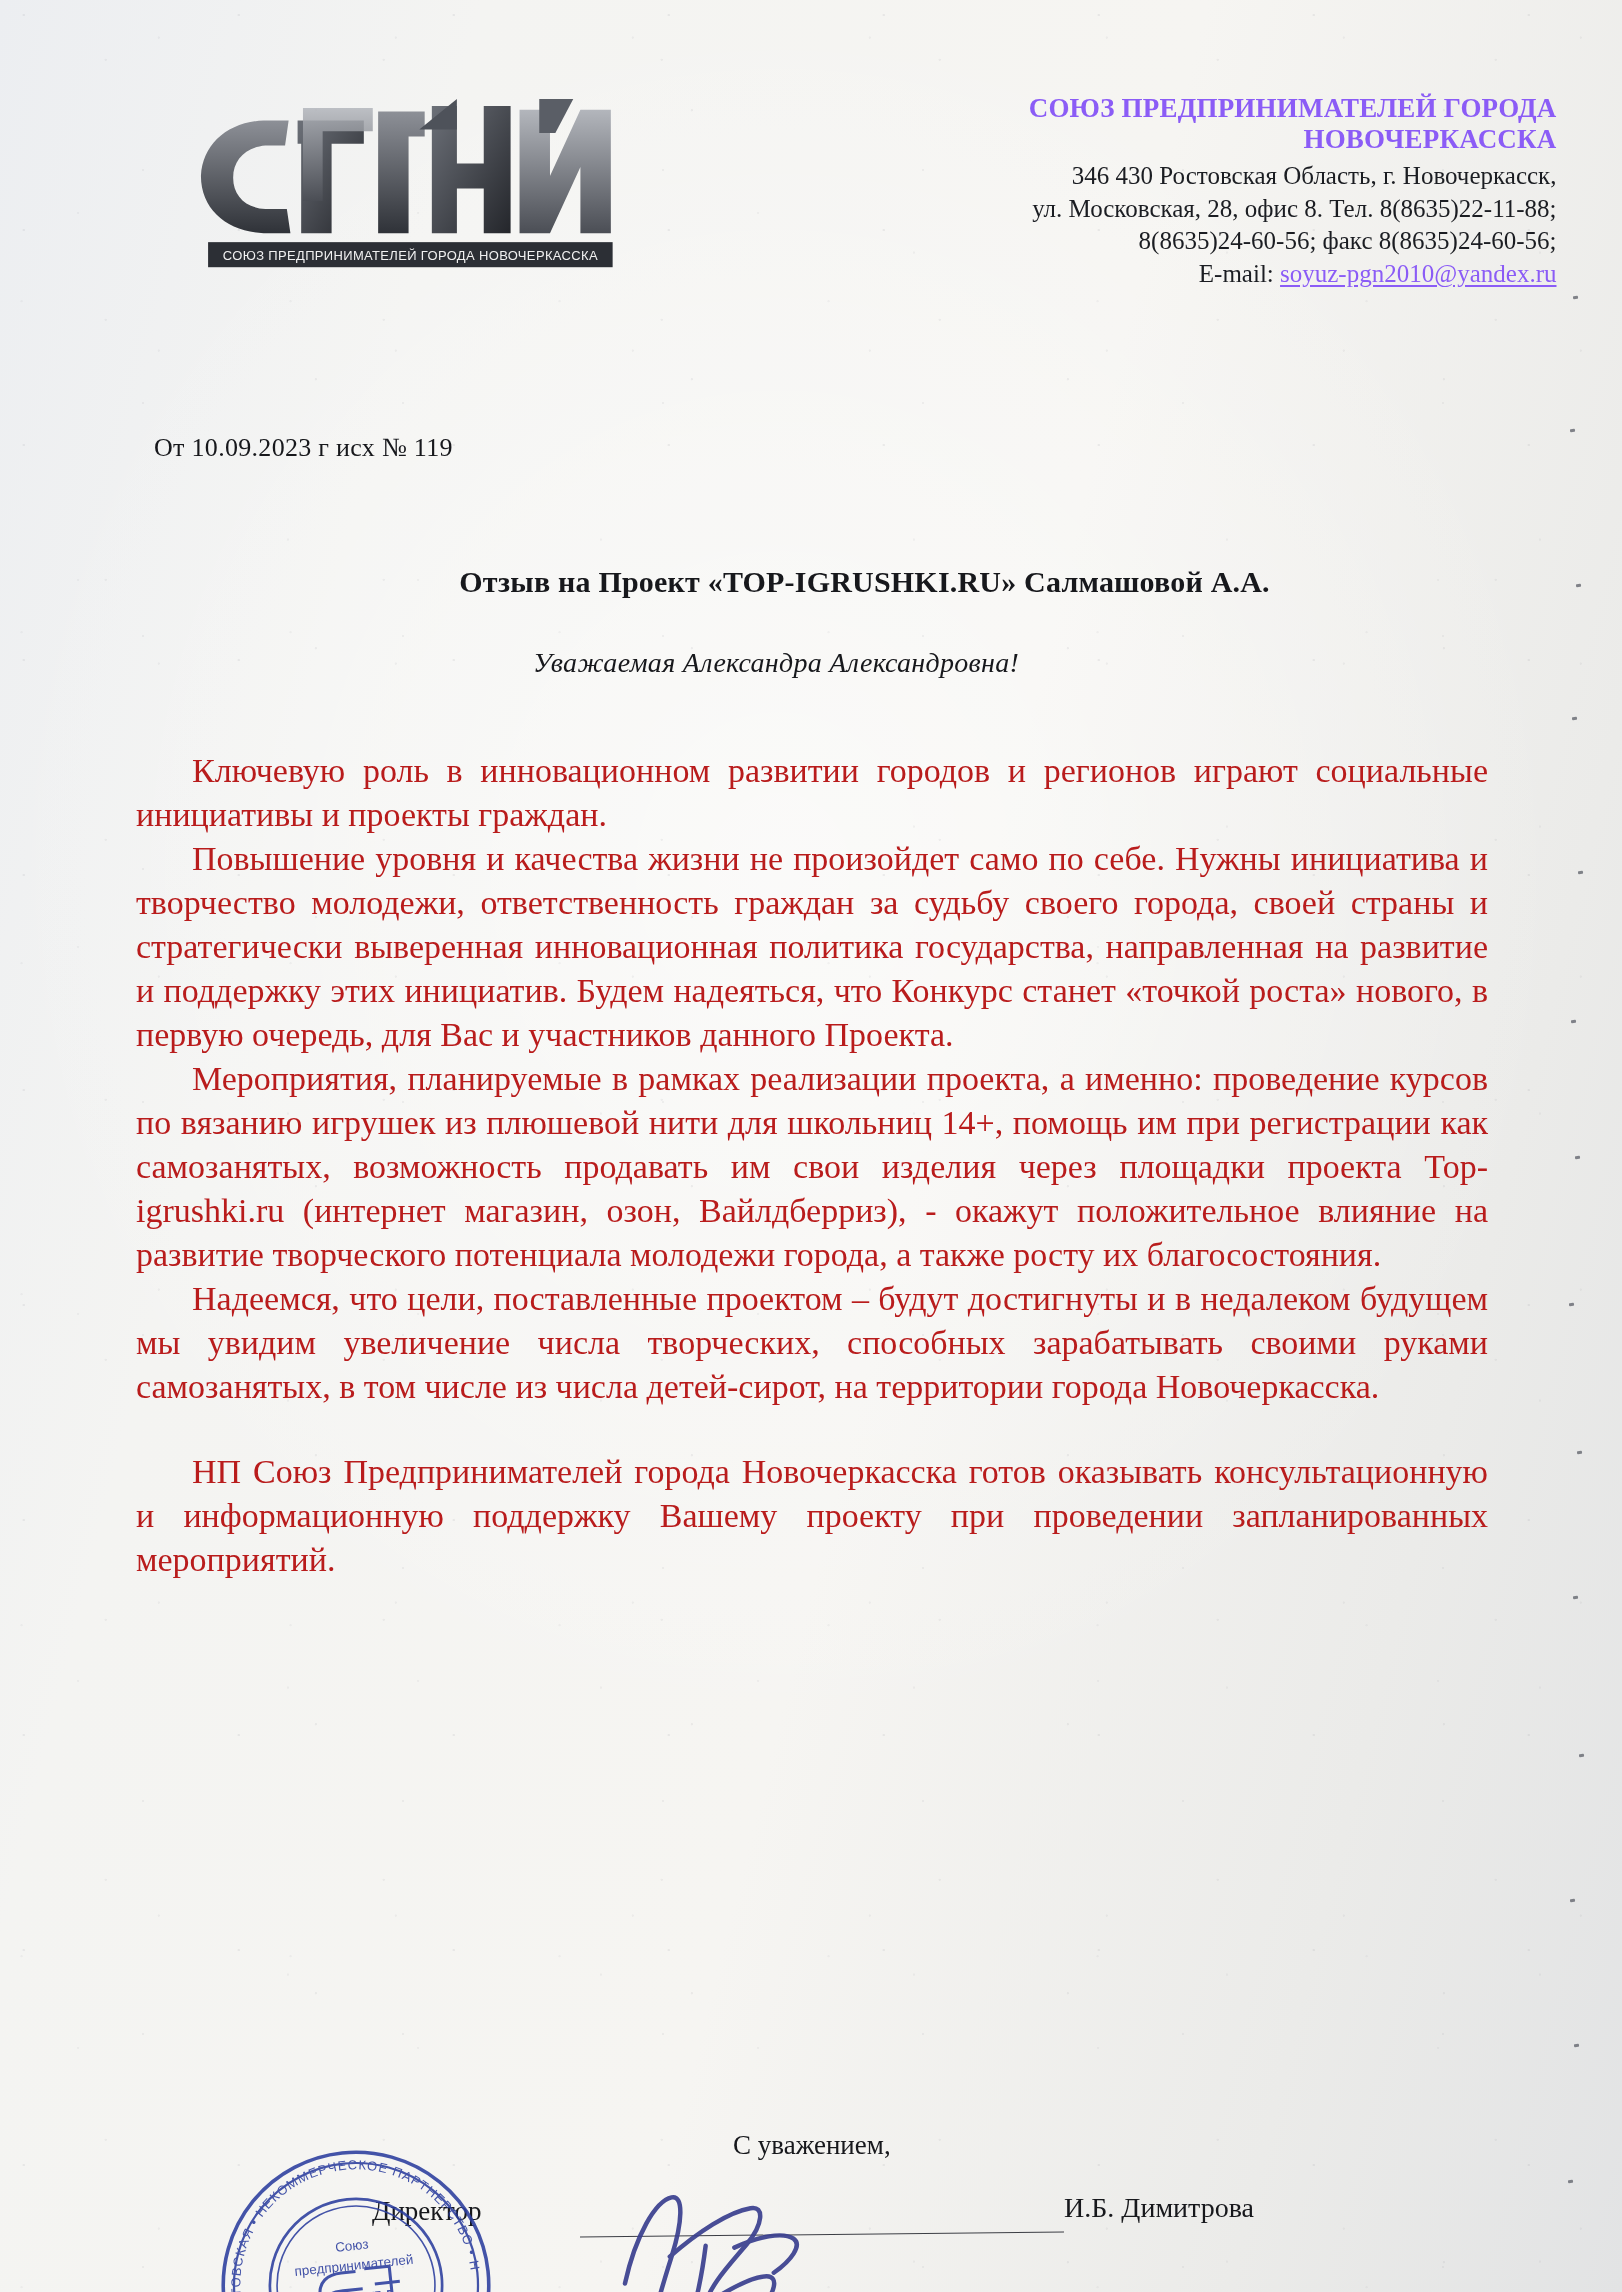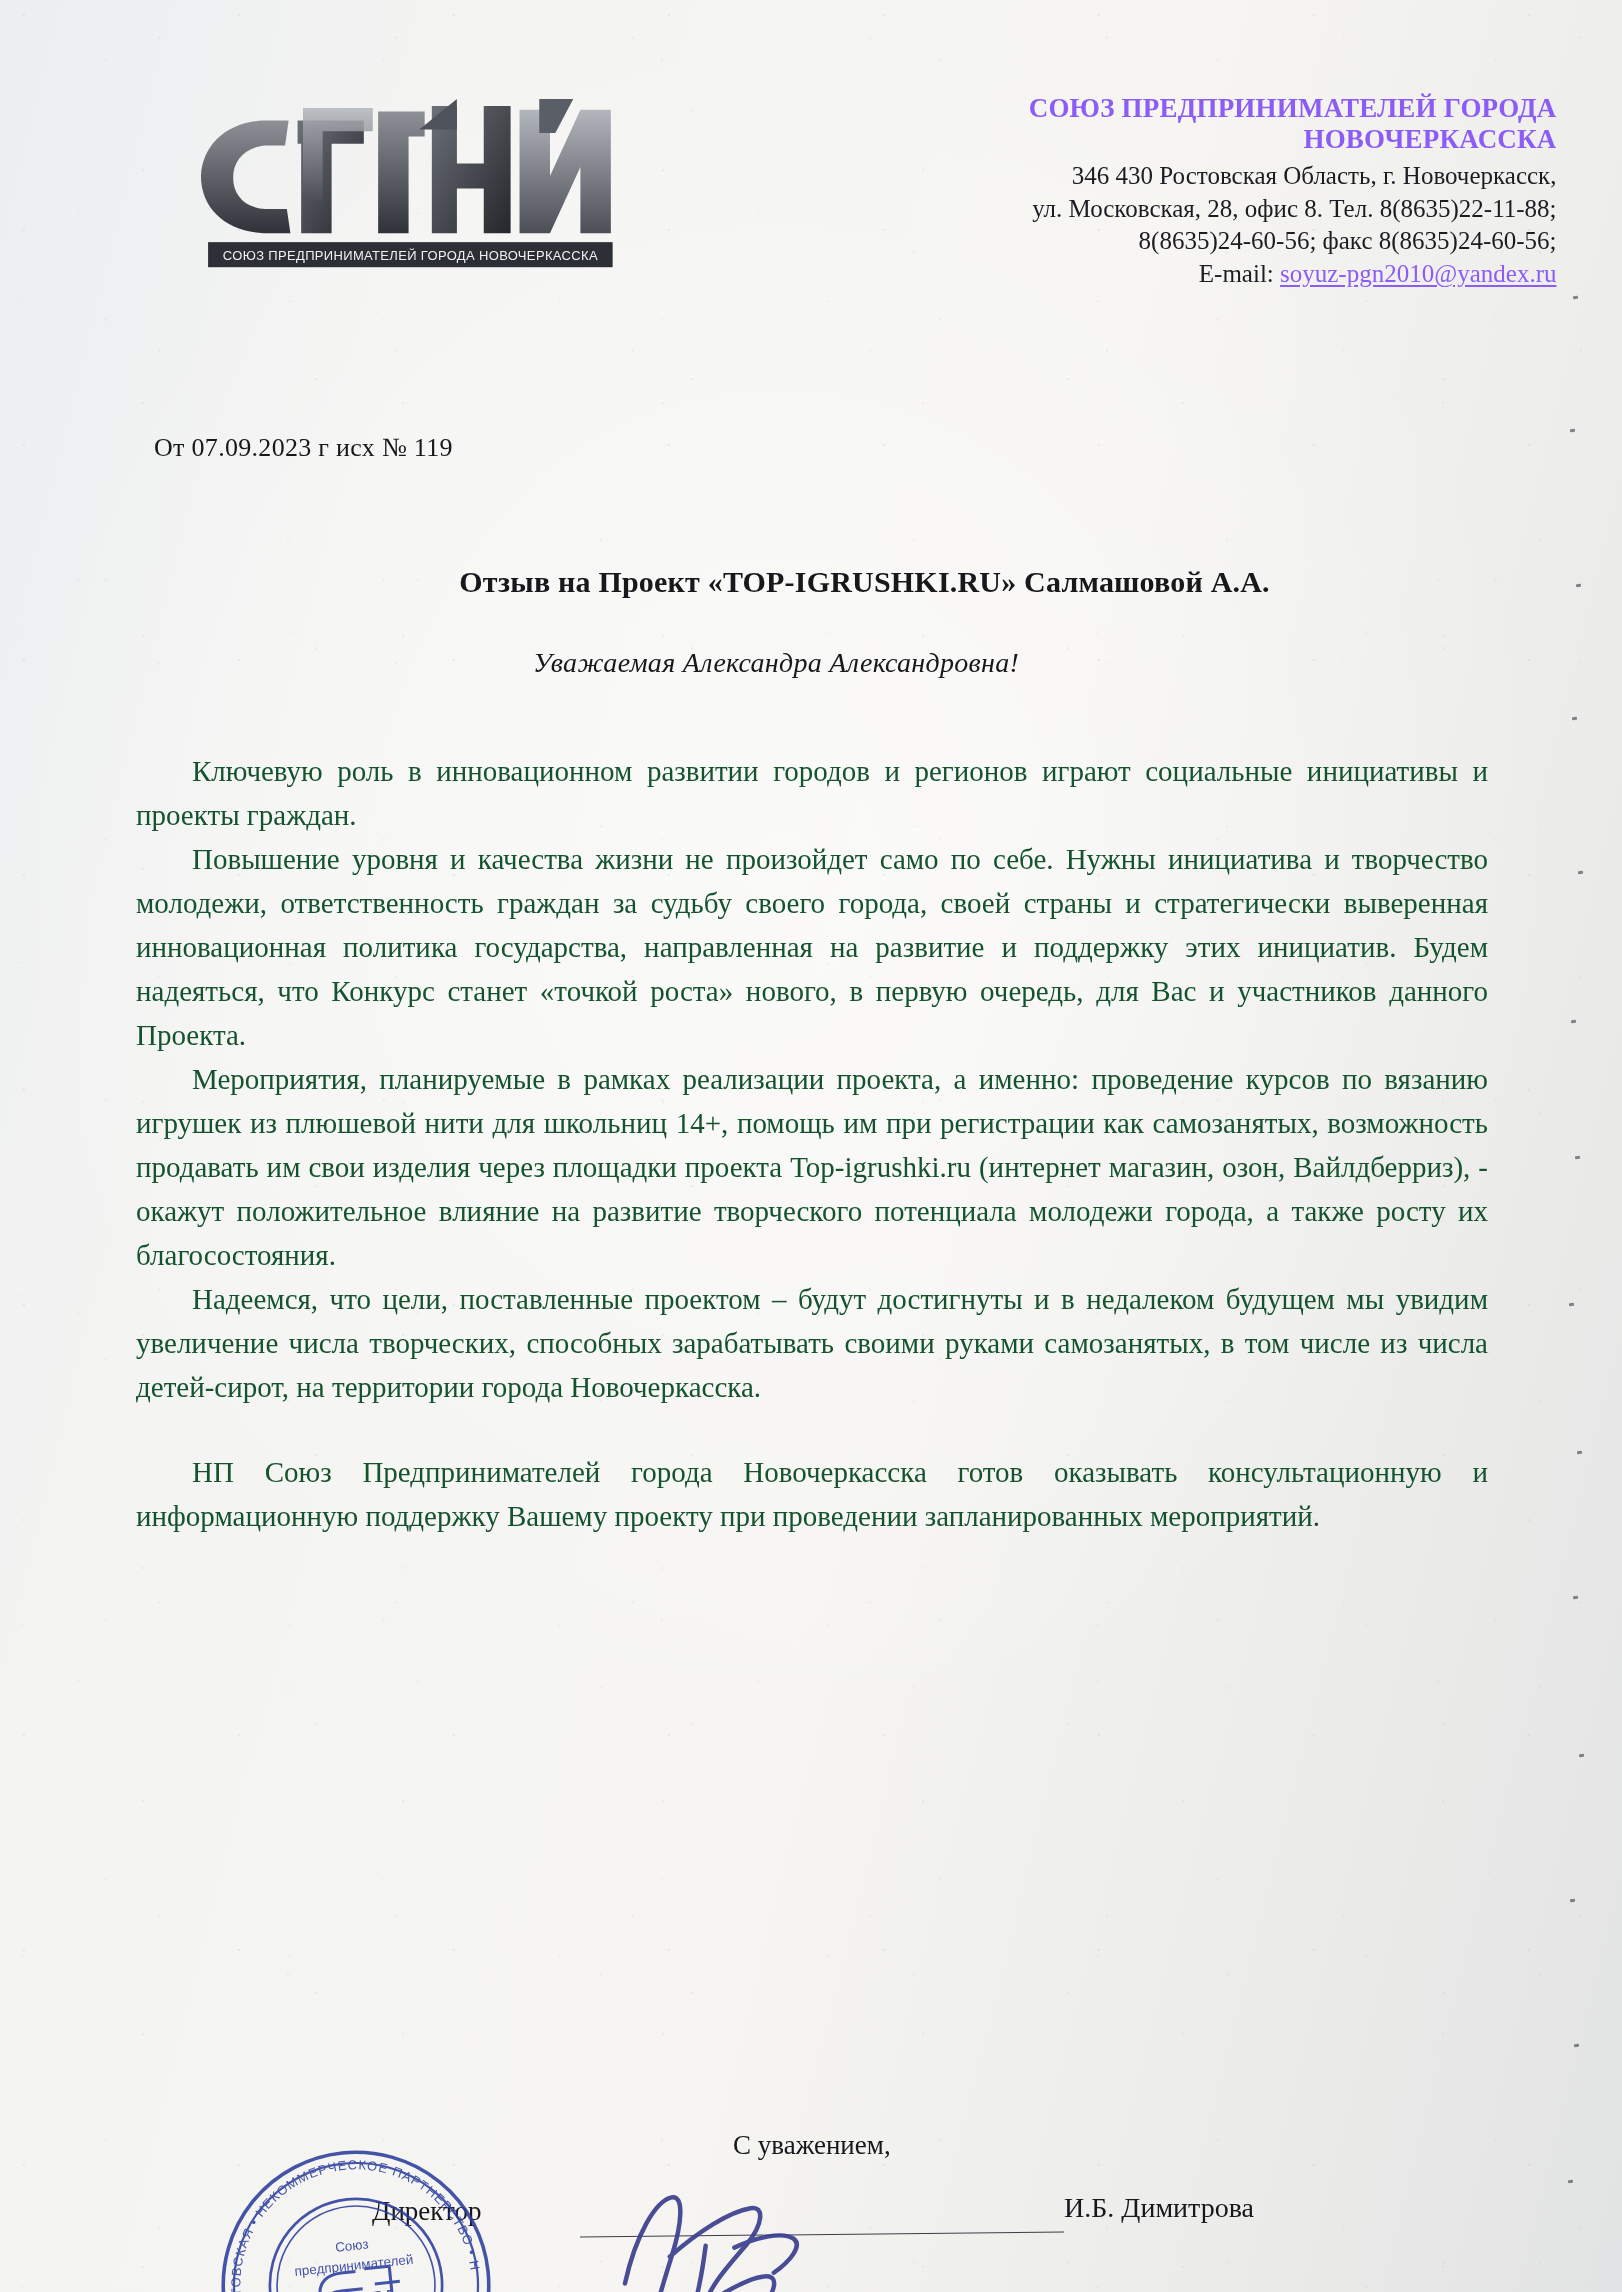--- a/index.html
+++ b/index.html
@@ -122,25 +122,25 @@
     font-style: italic;
     font-size: 28px;
     letter-spacing: 0.3px;
   }
 
   .body-text {
     position: absolute;
     left: 136px;
     top: 749px;
     width: 1352px;
-    font-size: 29px;
+    font-size: 34px;
     line-height: 44px;
     text-align: justify;
     text-justify: inter-word;
-    color: #14532d;
+    color: #b91c1c;
   }
   .body-text p {
     margin: 0;
     text-indent: 56px;
   }
   .body-text p.gap-before { margin-top: 41px; }
 
   
   .sig-regards {
     position: absolute;
@@ -259,21 +259,21 @@
         <div>ул. Московская, 28, офис 8. Тел. 8(8635)22-11-88;</div>
         <div>8(8635)24-60-56;  факс 8(8635)24-60-56;</div>
         <div>
           <span>E-mail:</span>
           <span class="email-link">soyuz-pgn2010@yandex.ru</span>
         </div>
       </div>
     </div>
   </header>
 
-  <div class="doc-date">От 07.09.2023 г исх № 119</div>
+  <div class="doc-date">От 10.09.2023 г исх № 119</div>
 
   <h1 class="doc-title">Отзыв на Проект  «TOP-IGRUSHKI.RU» Салмашовой А.А.</h1>
 
   <div class="salutation">Уважаемая Александра Александровна!</div>
 
   <section class="body-text">
     <p>Ключевую роль в инновационном развитии городов и регионов играют социальные инициативы и проекты граждан.</p>
     <p>Повышение уровня и качества жизни не произойдет само по себе. Нужны инициатива и творчество молодежи, ответственность граждан за судьбу своего города, своей страны и стратегически выверенная инновационная политика государства, направленная на развитие и поддержку этих инициатив. Будем надеяться, что Конкурс станет «точкой роста» нового, в первую очередь, для Вас и участников данного Проекта.</p>
     <p>Мероприятия, планируемые в рамках реализации проекта, а именно: проведение курсов по вязанию игрушек из плюшевой нити для школьниц 14+, помощь им при регистрации как самозанятых, возможность продавать им свои изделия через площадки проекта Top-igrushki.ru (интернет магазин, озон, Вайлдберриз), - окажут положительное влияние на развитие творческого потенциала молодежи города, а также росту их благосостояния.</p>
     <p>Надеемся, что цели, поставленные проектом – будут достигнуты и в недалеком будущем мы увидим увеличение числа творческих, способных зарабатывать своими руками самозанятых, в том числе из числа детей-сирот, на территории города Новочеркасска.</p>

